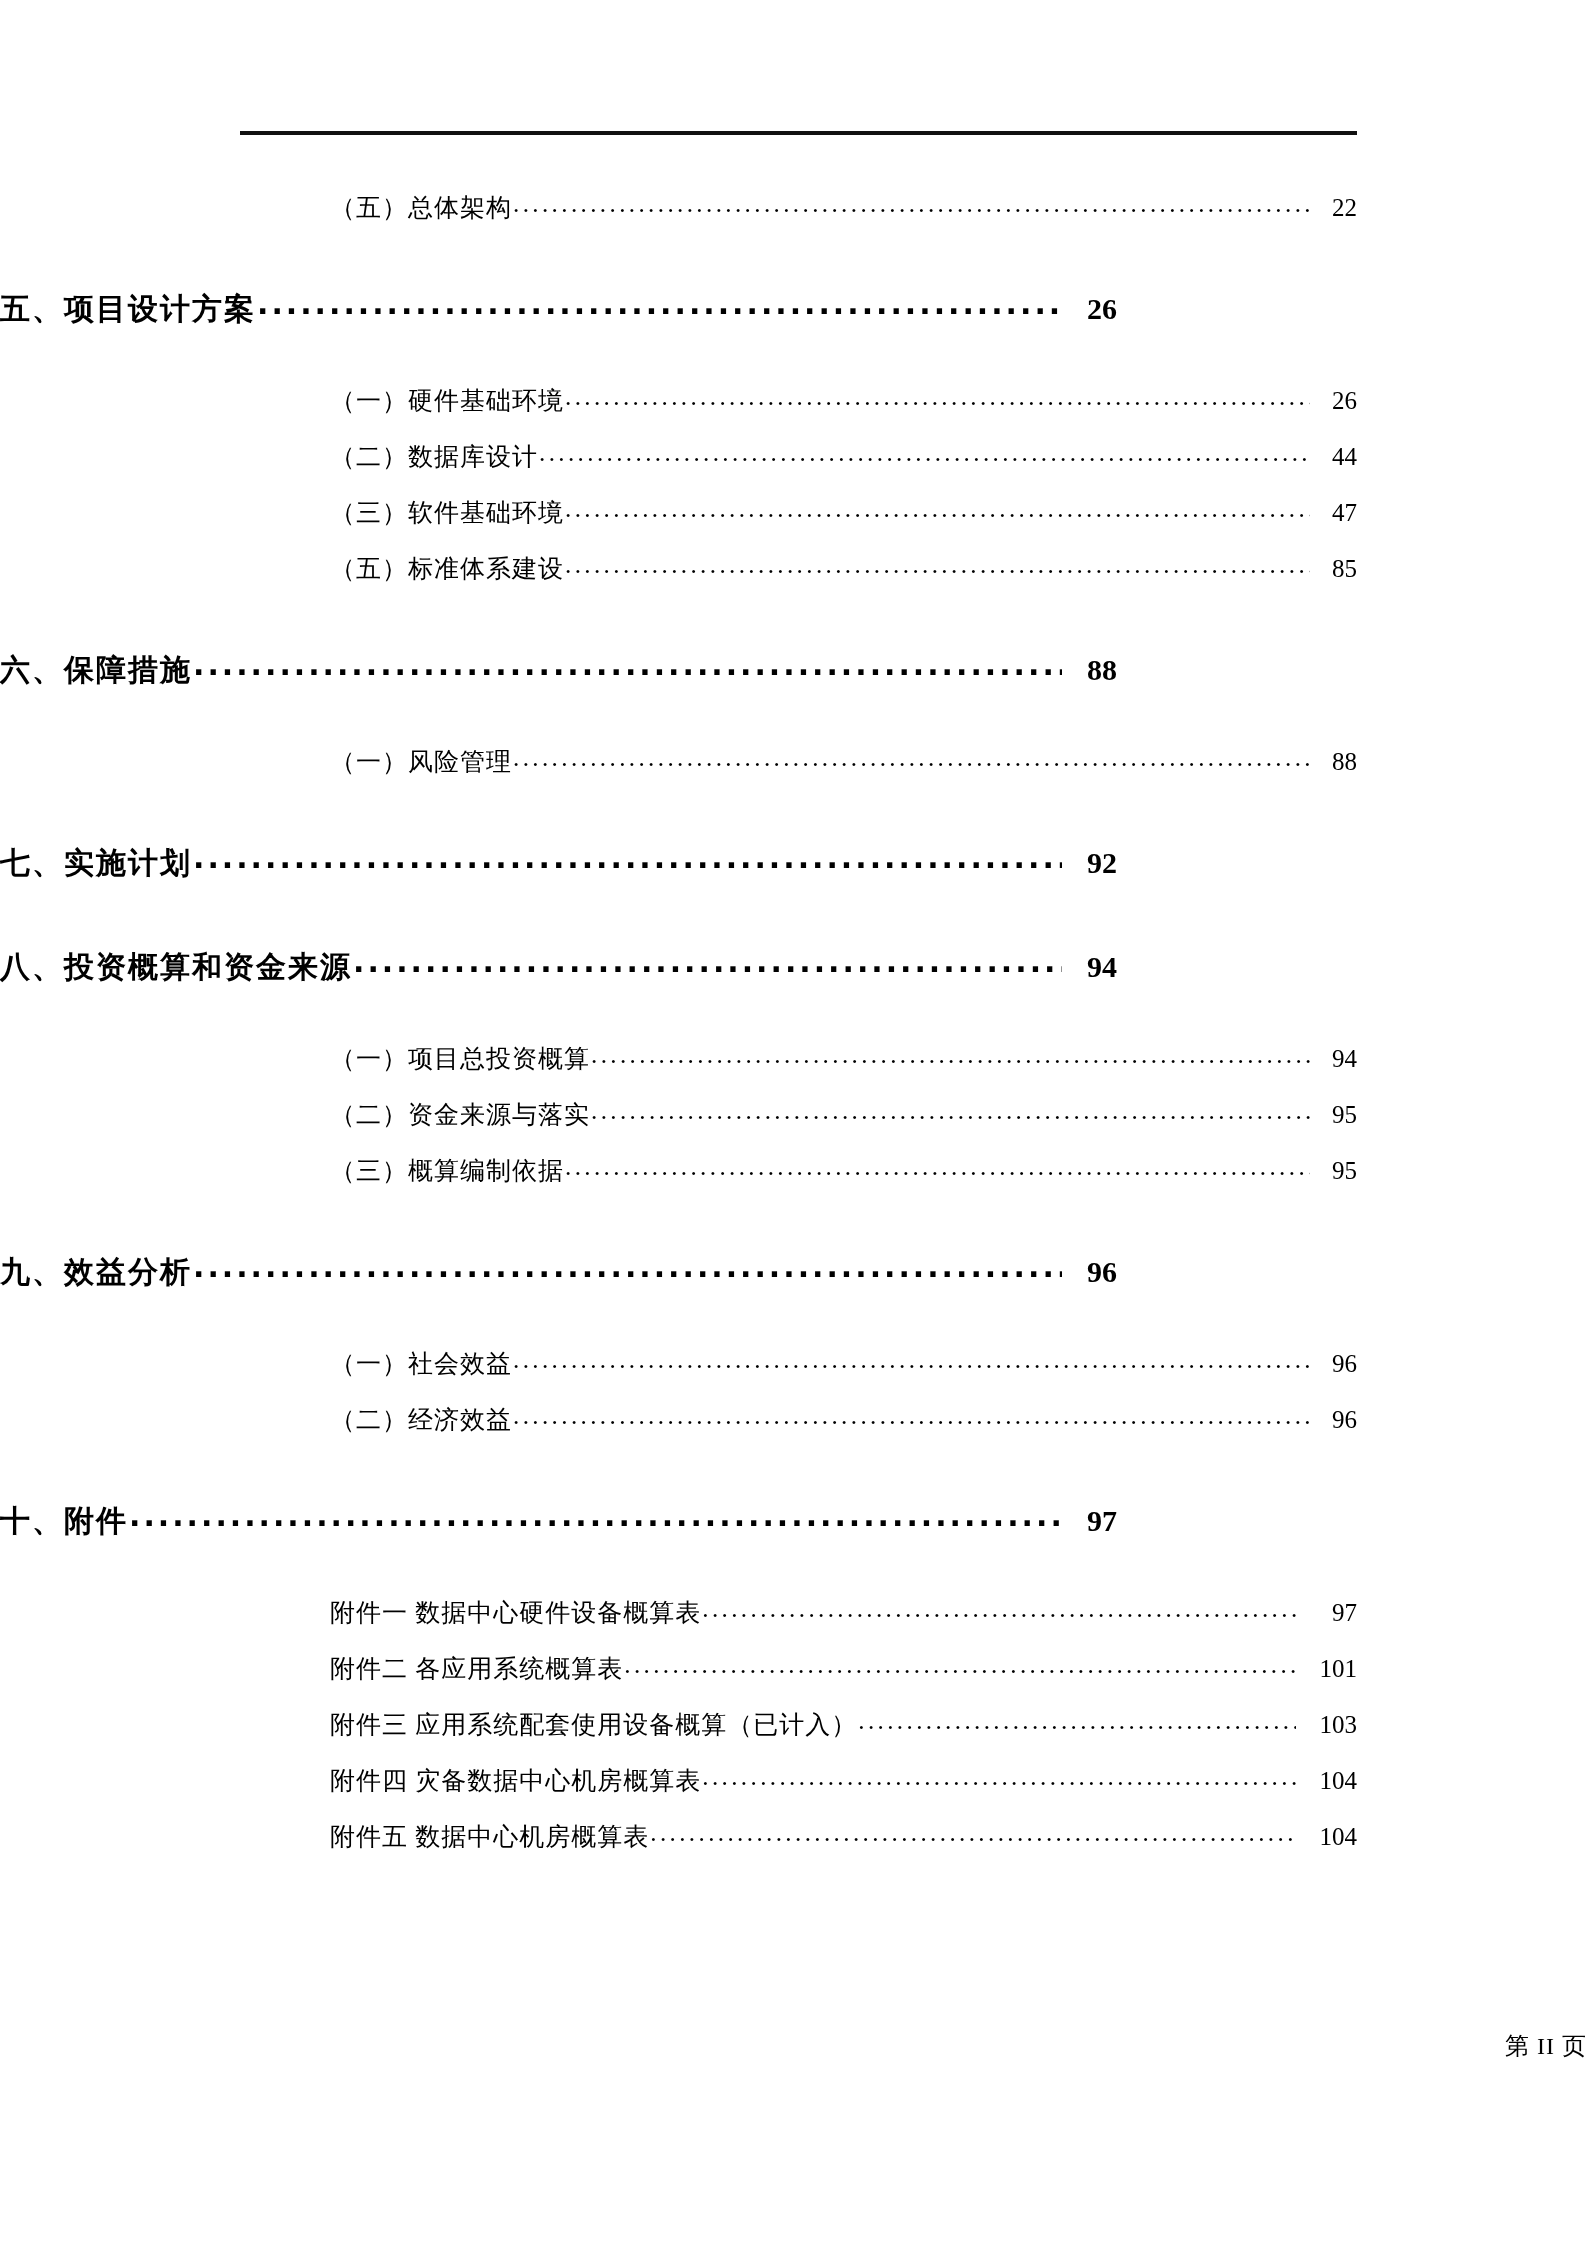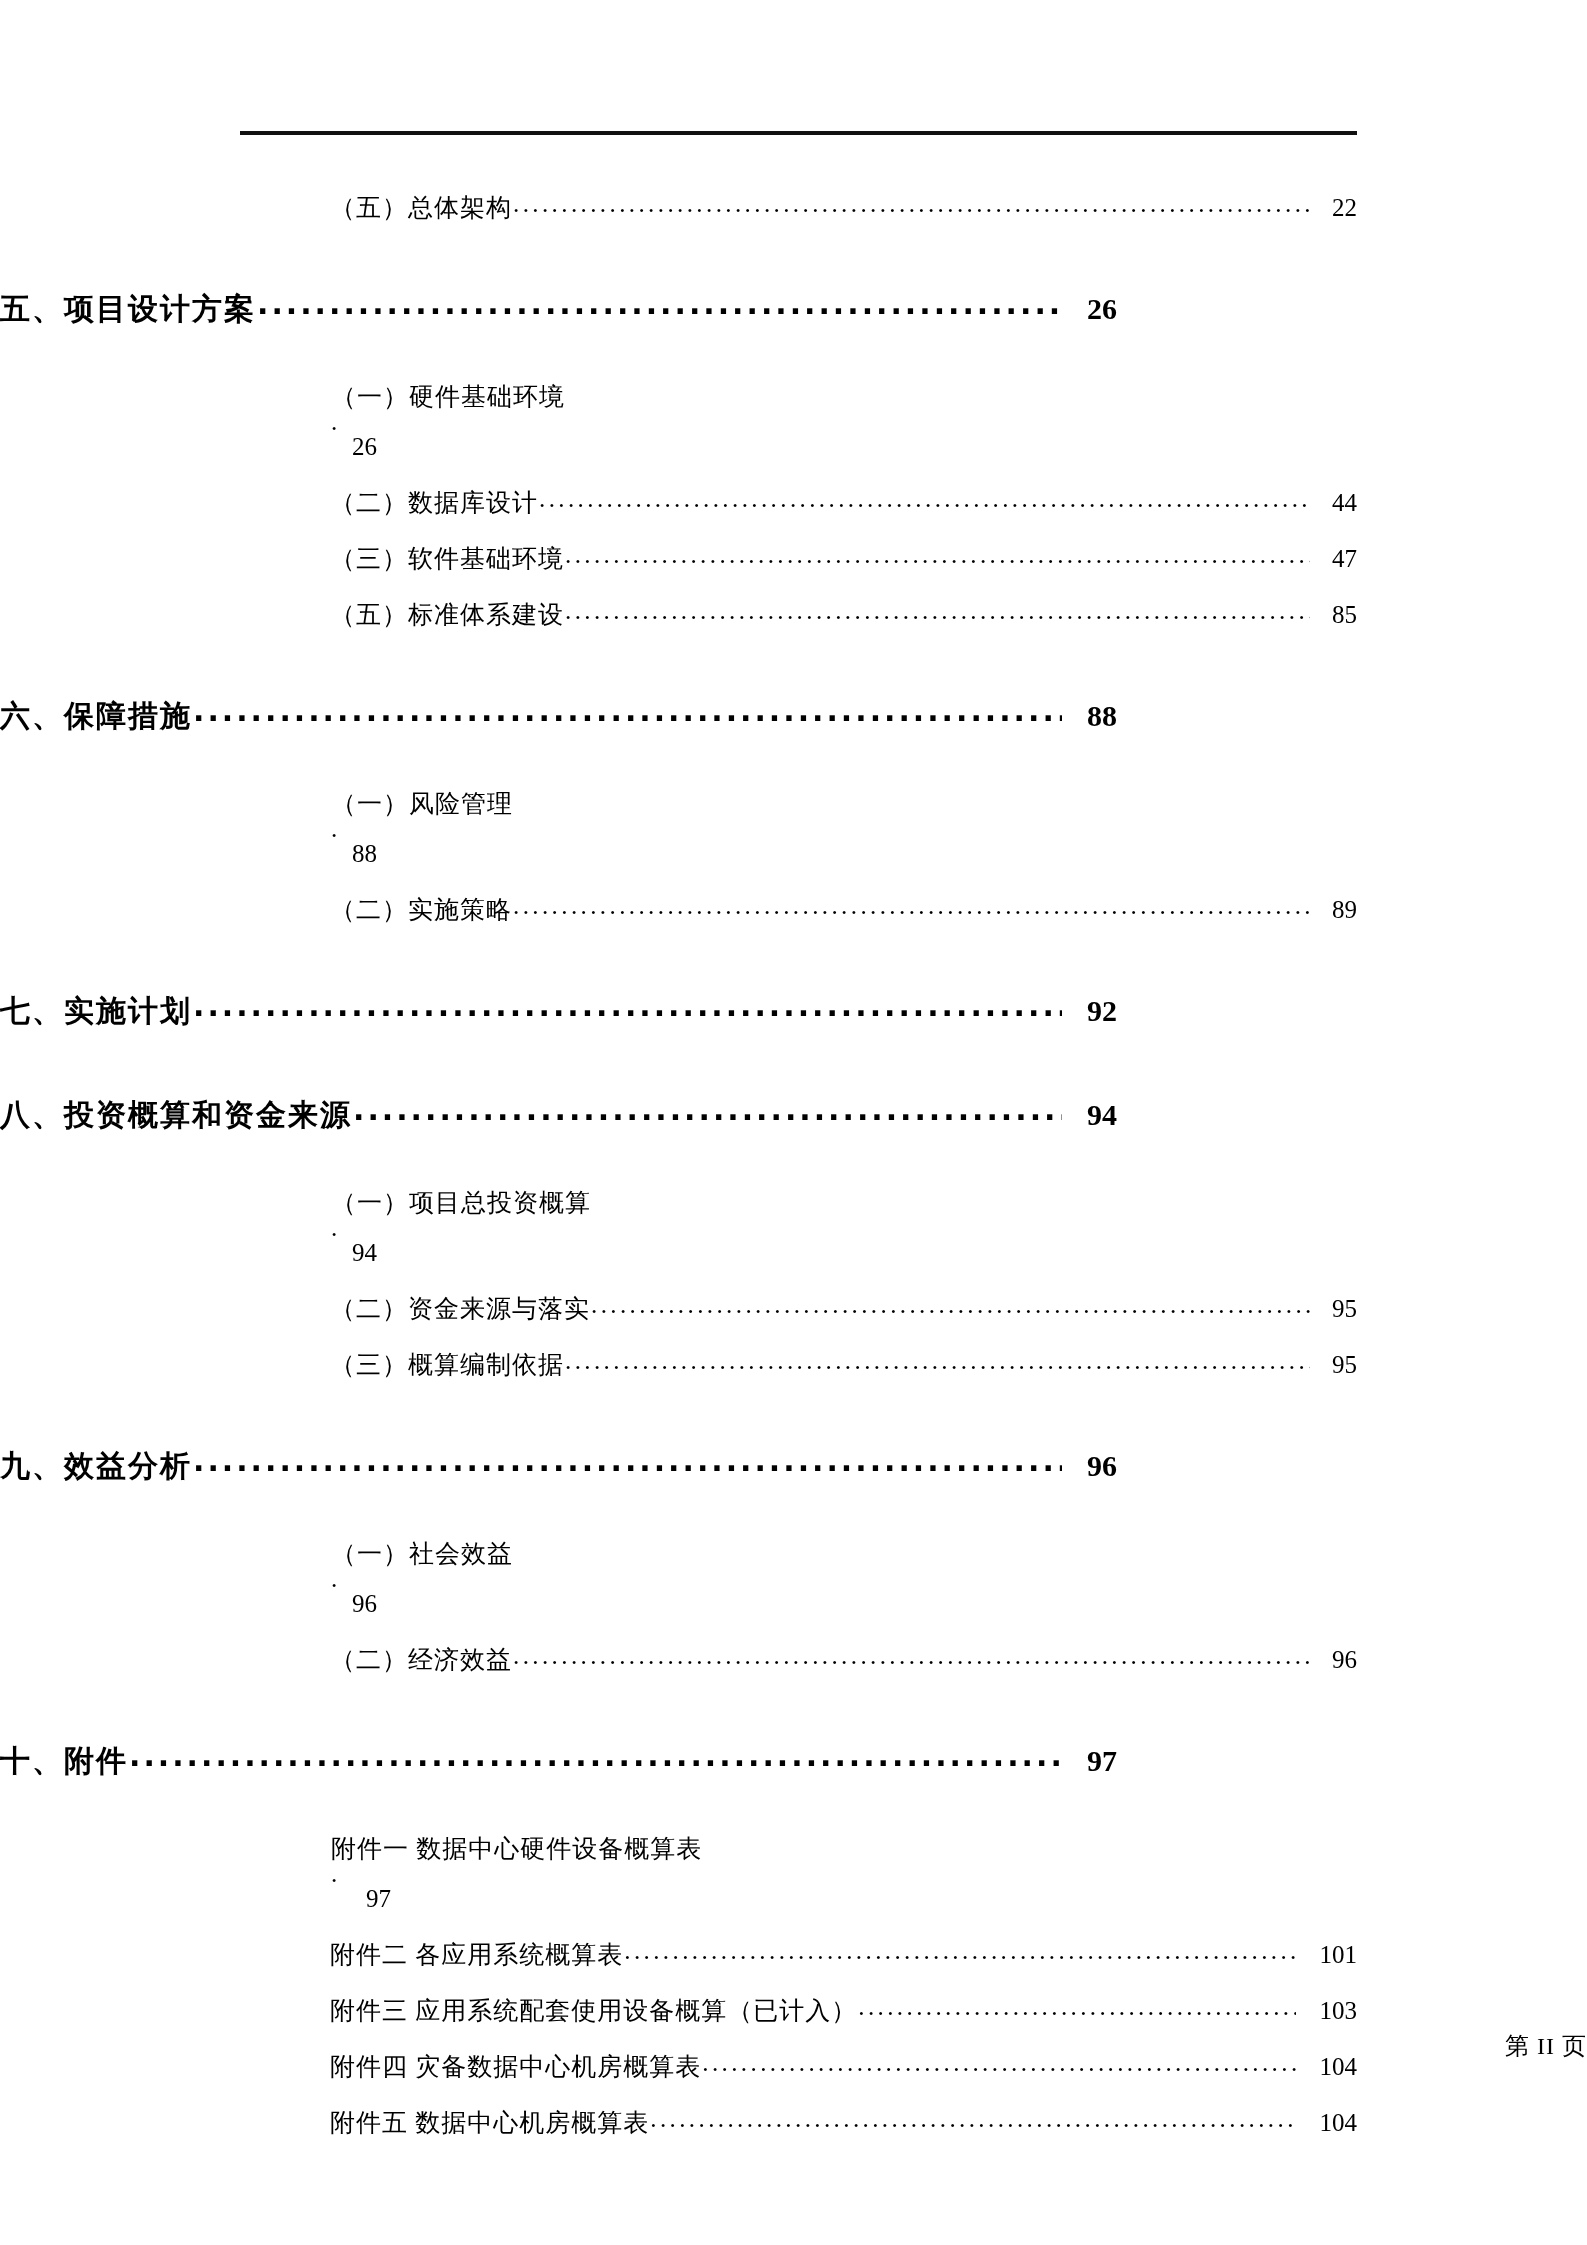--- a/index.html
+++ b/index.html
@@ -134,21 +134,21 @@
   .appendix .leader::before {
     font-size: 25px;
     letter-spacing: 3.4px;
   }
   .appendix .entry-page {
     font-size: 25px;
     min-width: 60px;
   }
 
   
-  .group-gap-top { margin-top: 60px; flex-direction: column; }
+  .group-gap-top { margin-top: 60px; }
   .group-gap-top-lg { margin-top: 72px; }
 
   
   .footer {
     position: absolute;
     left: 0;
     top: 2030px;
     width: 1587px;
     text-align: right;
     font-size: 24px;
@@ -196,25 +196,20 @@
       <div class="toc-entry lvl1 group-gap-top-lg">
         <span class="entry-title">六、保障措施</span>
         <span class="leader"></span>
         <span class="entry-page">88</span>
       </div>
       <div class="toc-entry lvl2 group-gap-top">
         <span class="entry-title">（一）风险管理</span>
         <span class="leader"></span>
         <span class="entry-page">88</span>
       </div>
-      <div class="toc-entry lvl2">
-        <span class="entry-title">（二）实施策略</span>
-        <span class="leader"></span>
-        <span class="entry-page">89</span>
-      </div>
       <div class="toc-entry lvl1 group-gap-top-lg">
         <span class="entry-title">七、实施计划</span>
         <span class="leader"></span>
         <span class="entry-page">92</span>
       </div>
       <div class="toc-entry lvl1 group-gap-top-lg">
         <span class="entry-title">八、投资概算和资金来源</span>
         <span class="leader"></span>
         <span class="entry-page">94</span>
       </div>

